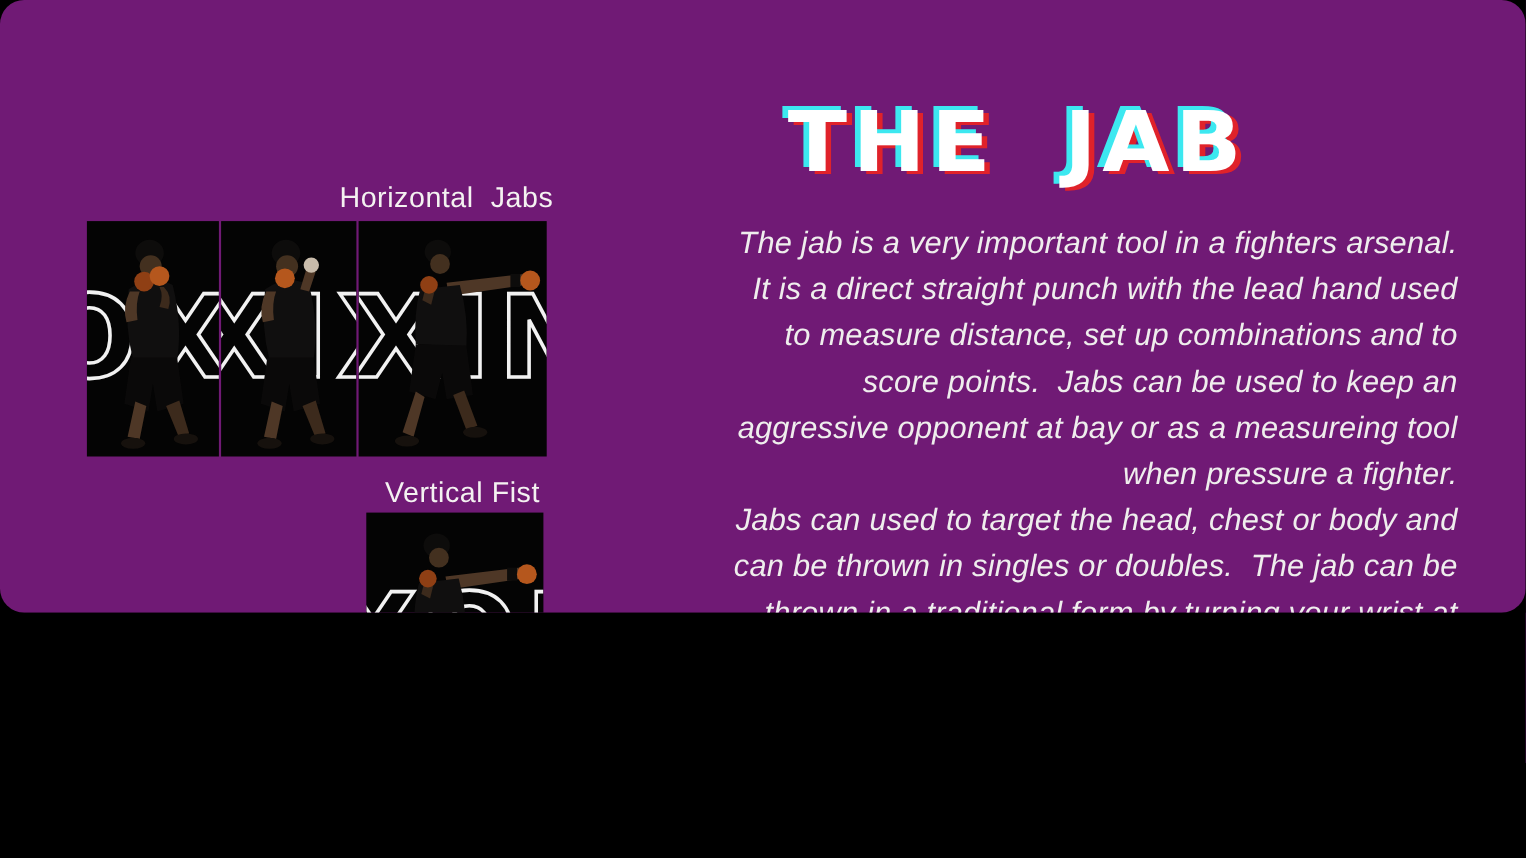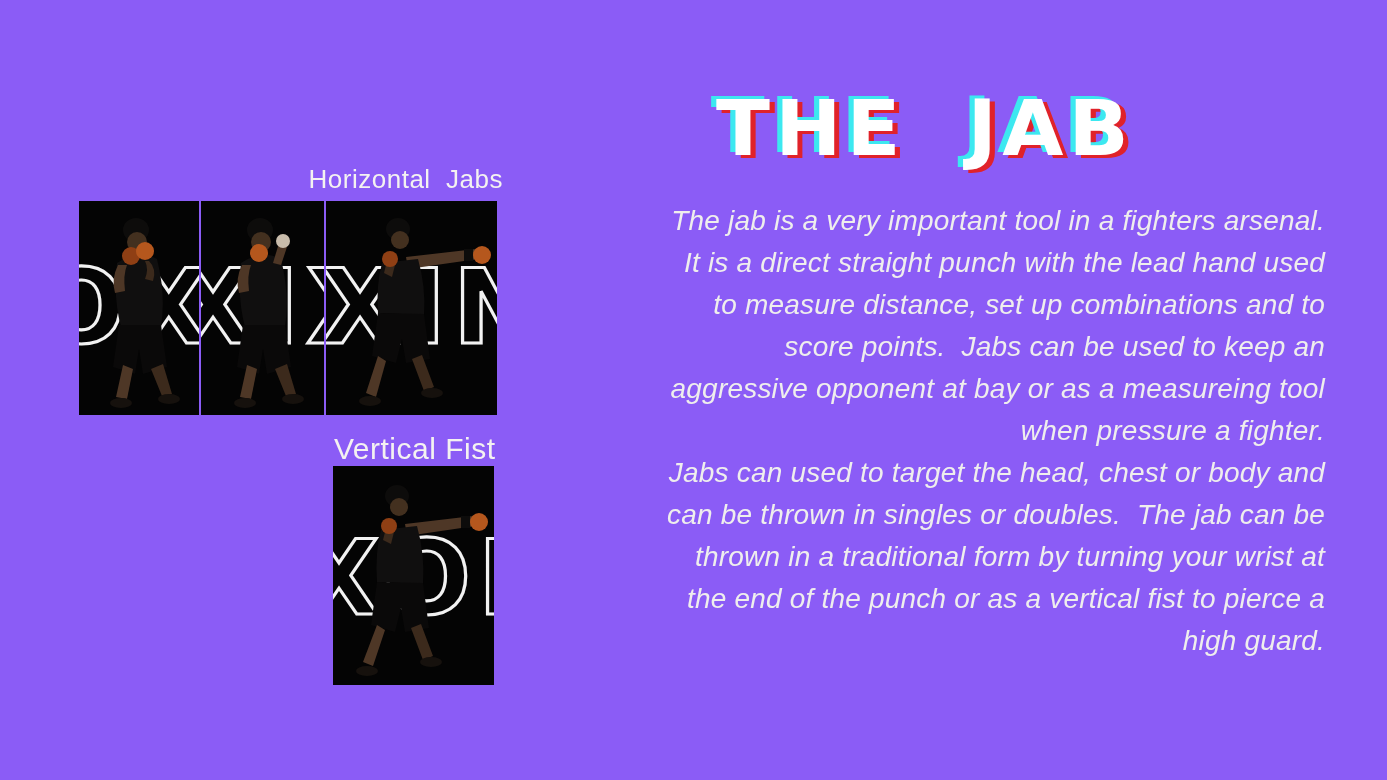--- a/index.html
+++ b/index.html
@@ -1,21 +1,22 @@
 <!DOCTYPE html>
 <html><head>
 <meta charset="utf-8">
 <style>
   html,body{margin:0;padding:0;background:#000;}
   .slide{
     position:relative;
-    width:1387px;height:780px;
-    background:#8b5cf6;
+    width:1387px;height:557px;
+    background:#701a75;
     overflow:hidden;
     font-family:"Liberation Sans", sans-serif;
+    border-radius:22px;
   }
 
   
   .title{
     position:absolute;
     left:500px;top:84px;width:850px;
     margin:0;
     text-align:center;
     font-family:"DejaVu Sans", sans-serif;
     font-weight:900;
@@ -30,23 +31,22 @@
 
   
   .h-label{
     position:absolute;left:79px;top:164px;width:424px;
     text-align:right;
     font-size:26px;color:#f4f2f1;
     white-space:pre;
     letter-spacing:0.5px;
   }
   .v-label{
-    position:absolute;left:334px;top:432px;width:161px;
-    text-align:center;
-    font-size:30px;color:#f4f2f1;
+    position:absolute;left:350px;top:432px;width:161px;
+    font-size:26px;color:#f4f2f1;
     white-space:pre;
     letter-spacing:0.5px;
   }
 
   
   .strip{
     position:absolute;left:79px;top:201px;height:214px;
     display:flex;column-gap:2px;
   }
   .photo{

